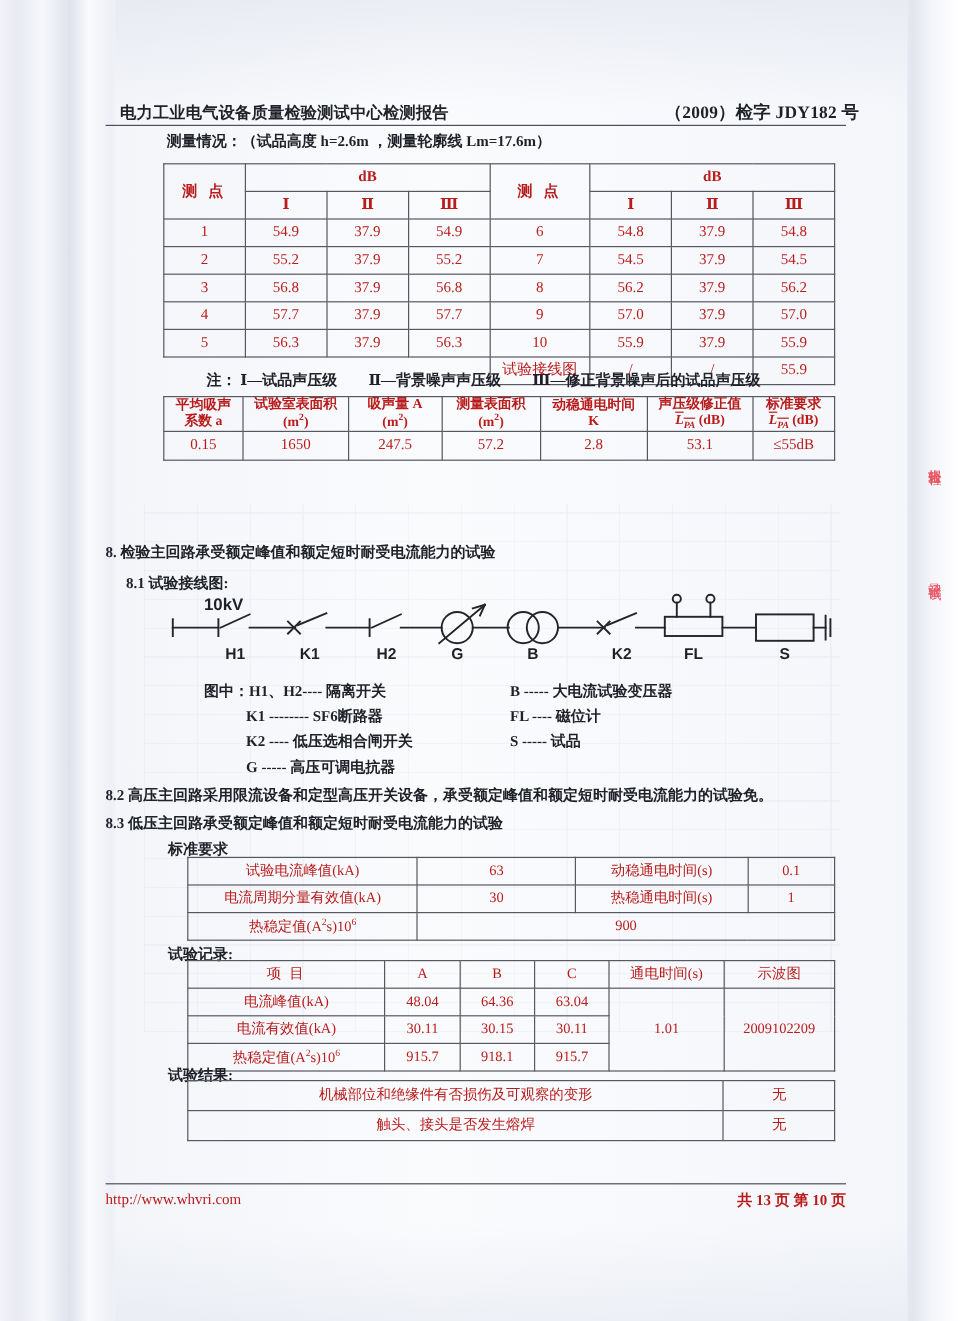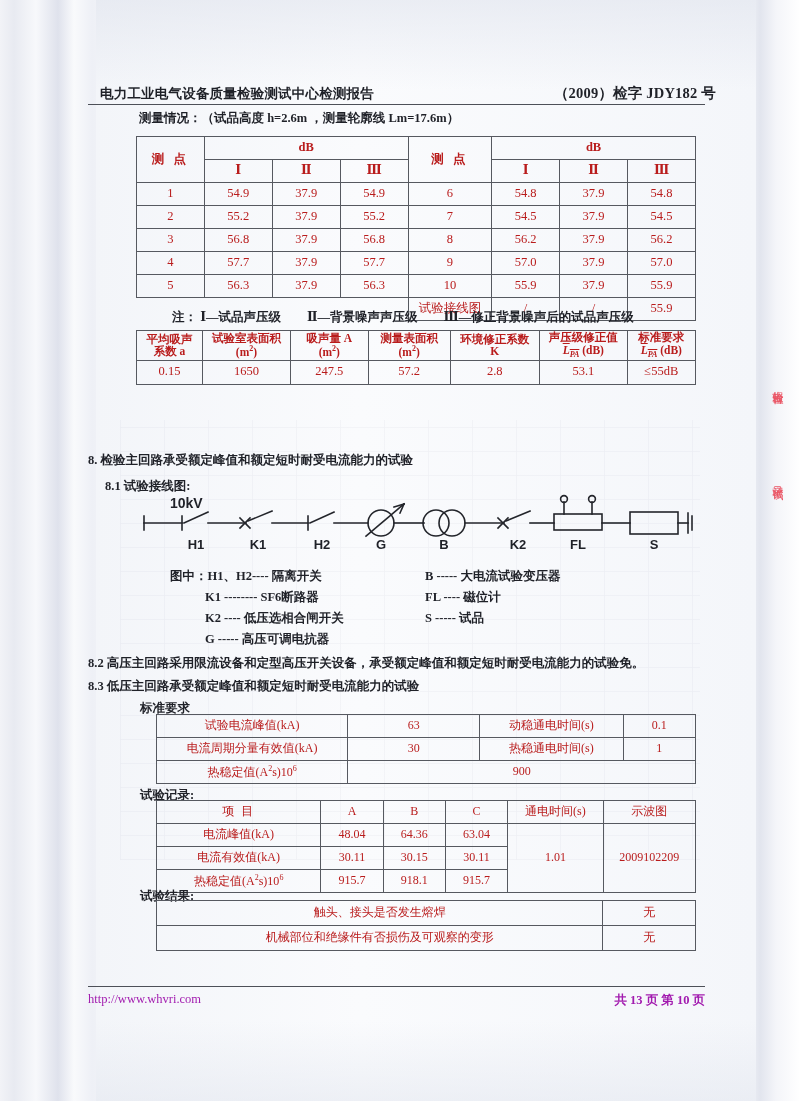--- a/index.html
+++ b/index.html
@@ -187,21 +187,21 @@
     background: #4d5058;
   }
   .ftr {
     position: absolute;
     left: 88px;
     top: 992px;
     width: 617px;
     display: flex;
     justify-content: space-between;
     font-size: 12.5px;
-    color: #a21caf;
+    color: #b91c1c;
   }
   .ftr .pg { font-weight: bold; }
 
   
   .redmark {
     position: absolute;
     color: #e8384a;
     font-family: "Liberation Serif", serif;
     font-size: 11px;
     line-height: 1.0;
@@ -345,21 +345,21 @@
         </td>
         <td style="width:78px">
           <div>吸声量 A</div>
           <div>(m<sup>2</sup>)</div>
         </td>
         <td style="width:82px">
           <div>测量表面积</div>
           <div>(m<sup>2</sup>)</div>
         </td>
         <td style="width:90px">
-          <div>环境修正系数</div>
+          <div>动稳通电时间</div>
           <div>K</div>
         </td>
         <td style="width:88px">
           <div>声压级修正值</div>
           <div><span class="u">L<sub><i>PA</i></sub></span> (dB)</div>
         </td>
         <td style="width:68px">
           <div>标准要求</div>
           <div><span class="u">L<sub><i>PA</i></sub></span> (dB)</div>
         </td>
@@ -516,26 +516,26 @@
         <td>915.7</td>
       </tr>
     </tbody>
   </table>
 
   <div class="sec" id="res-lbl">试验结果:</div>
 
   <table id="t5">
     <tbody>
       <tr>
+        <td style="width:448px">机械部位和绝缘件有否损伤及可观察的变形</td>
+        <td style="width:92px">无</td>
+      </tr>
+      <tr>
         <td>触头、接头是否发生熔焊</td>
         <td>无</td>
-      </tr>
-      <tr>
-        <td style="width:448px">机械部位和绝缘件有否损伤及可观察的变形</td>
-        <td style="width:92px">无</td>
       </tr>
     </tbody>
   </table>
 
   <div class="ftr-rule"></div>
   <div class="ftr">
     <div>http://www.whvri.com</div>
     <div class="pg">共 13 页  第 10 页</div>
   </div>
 

